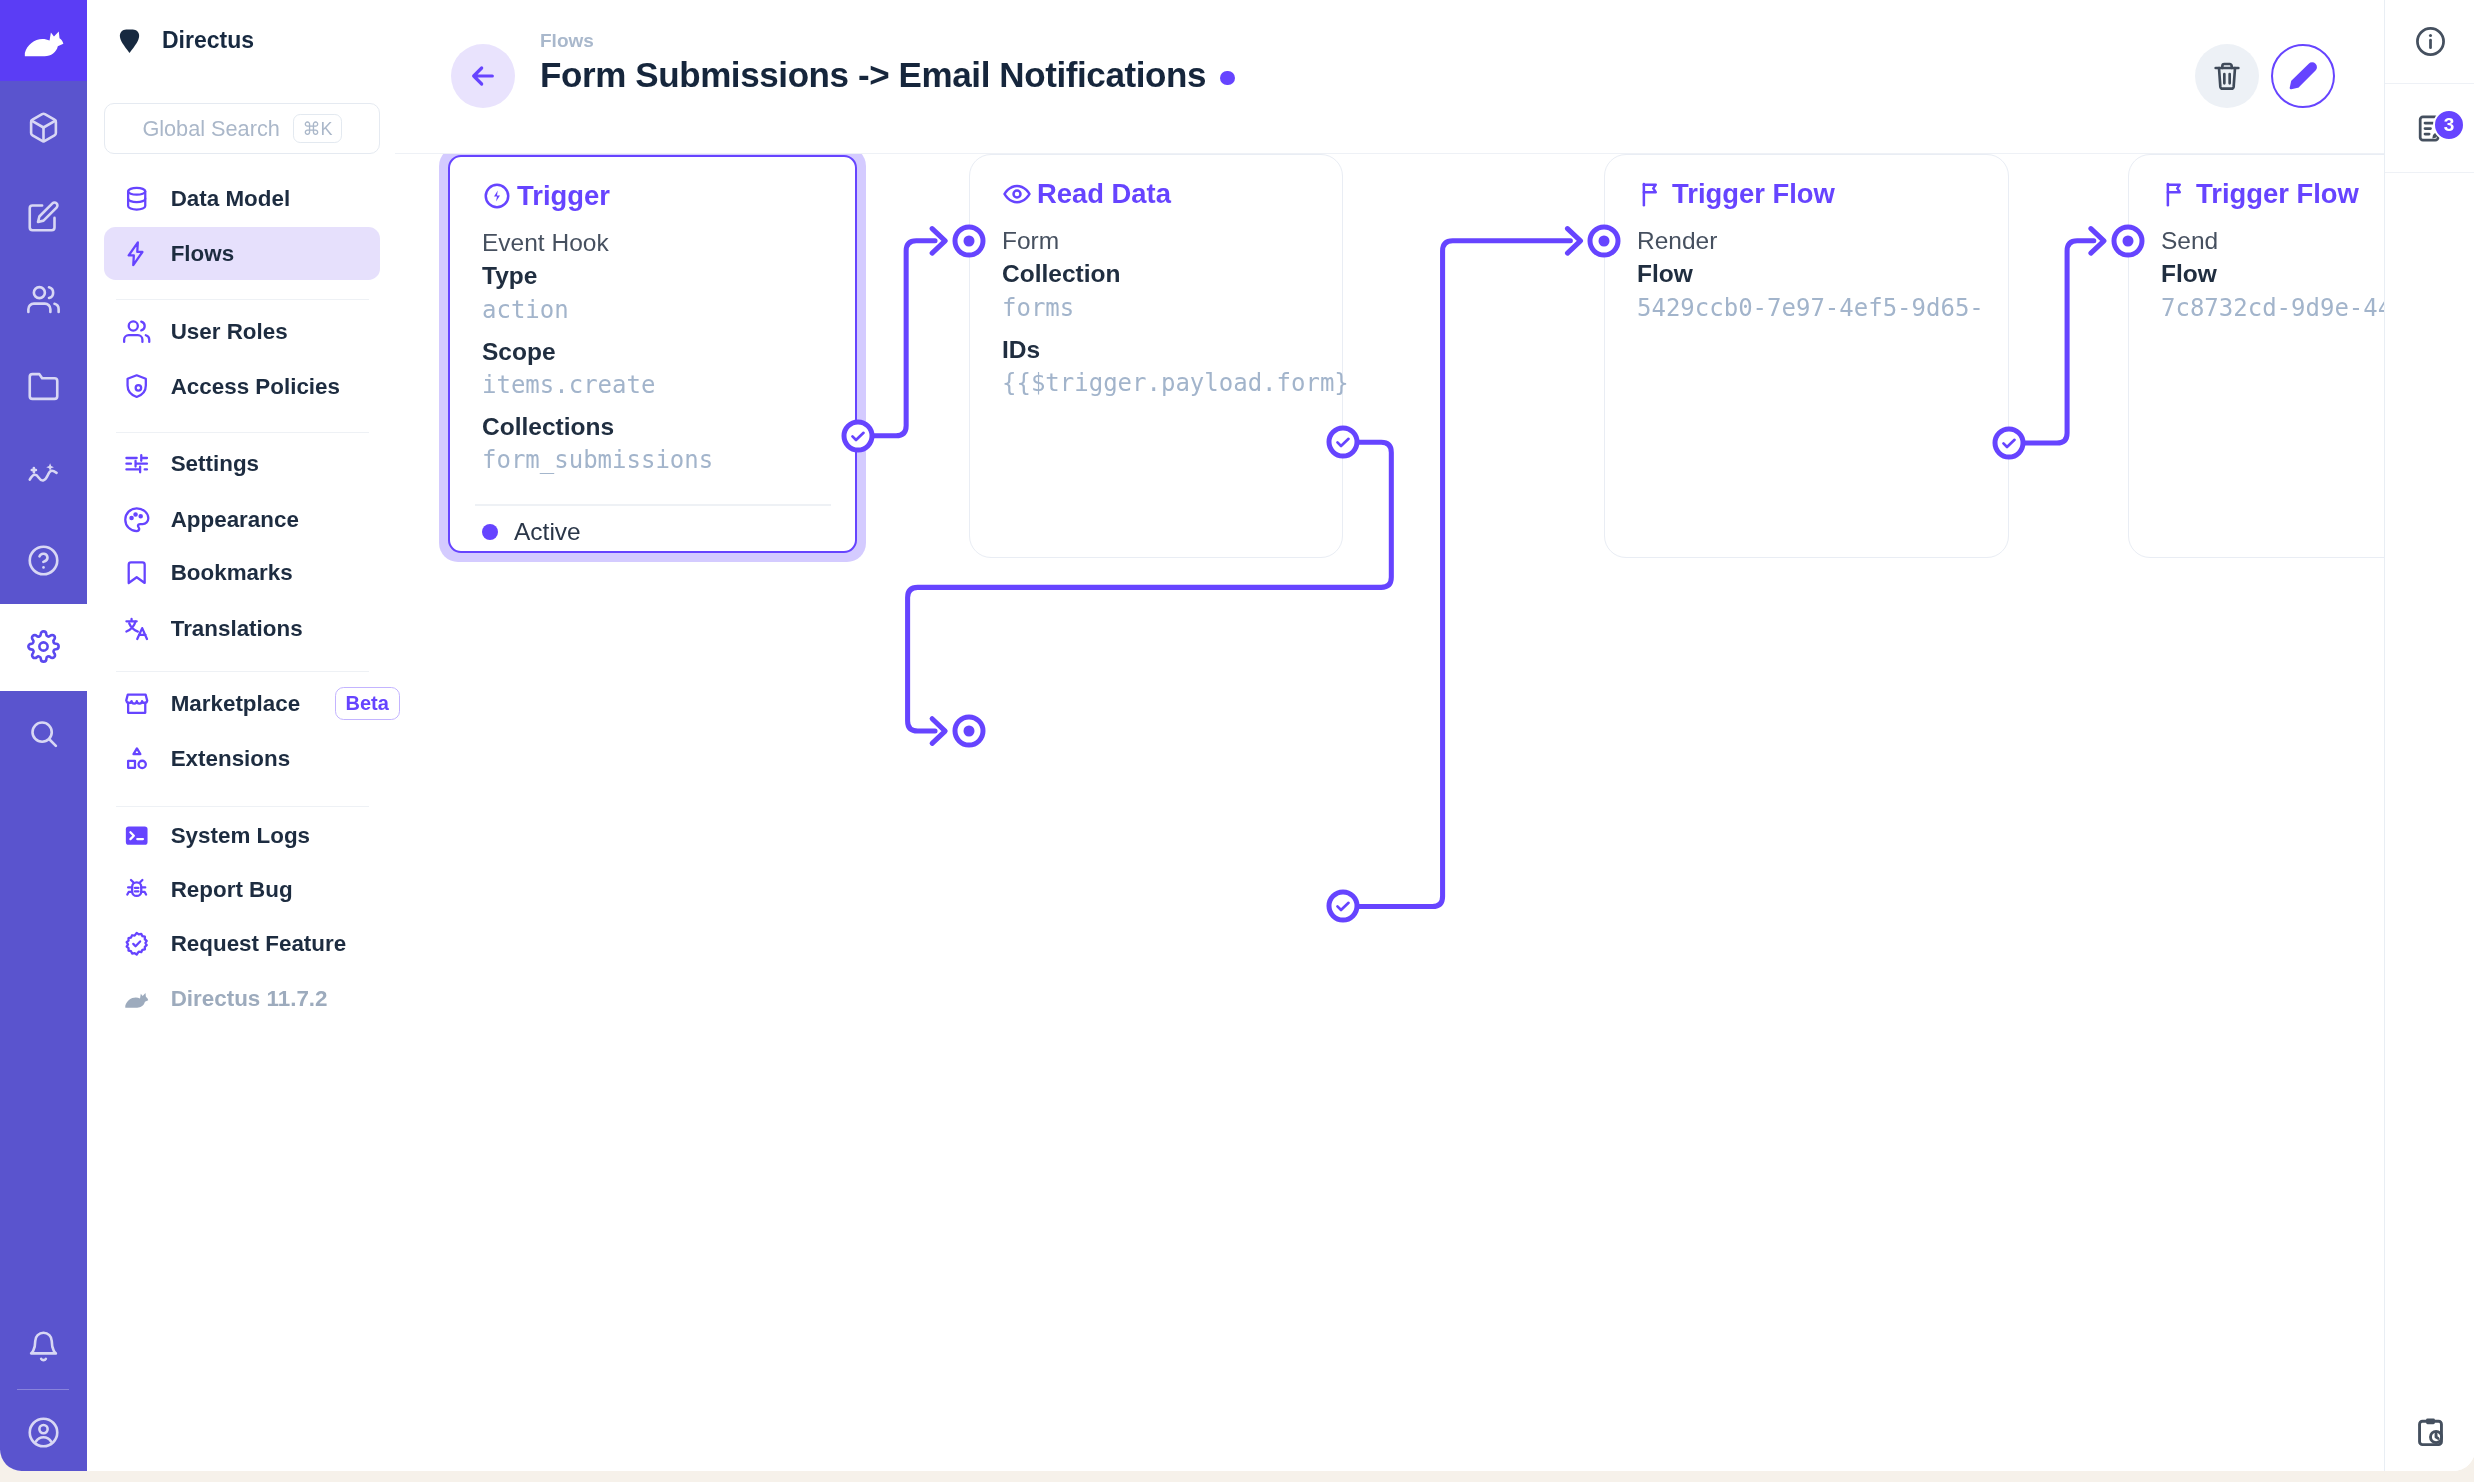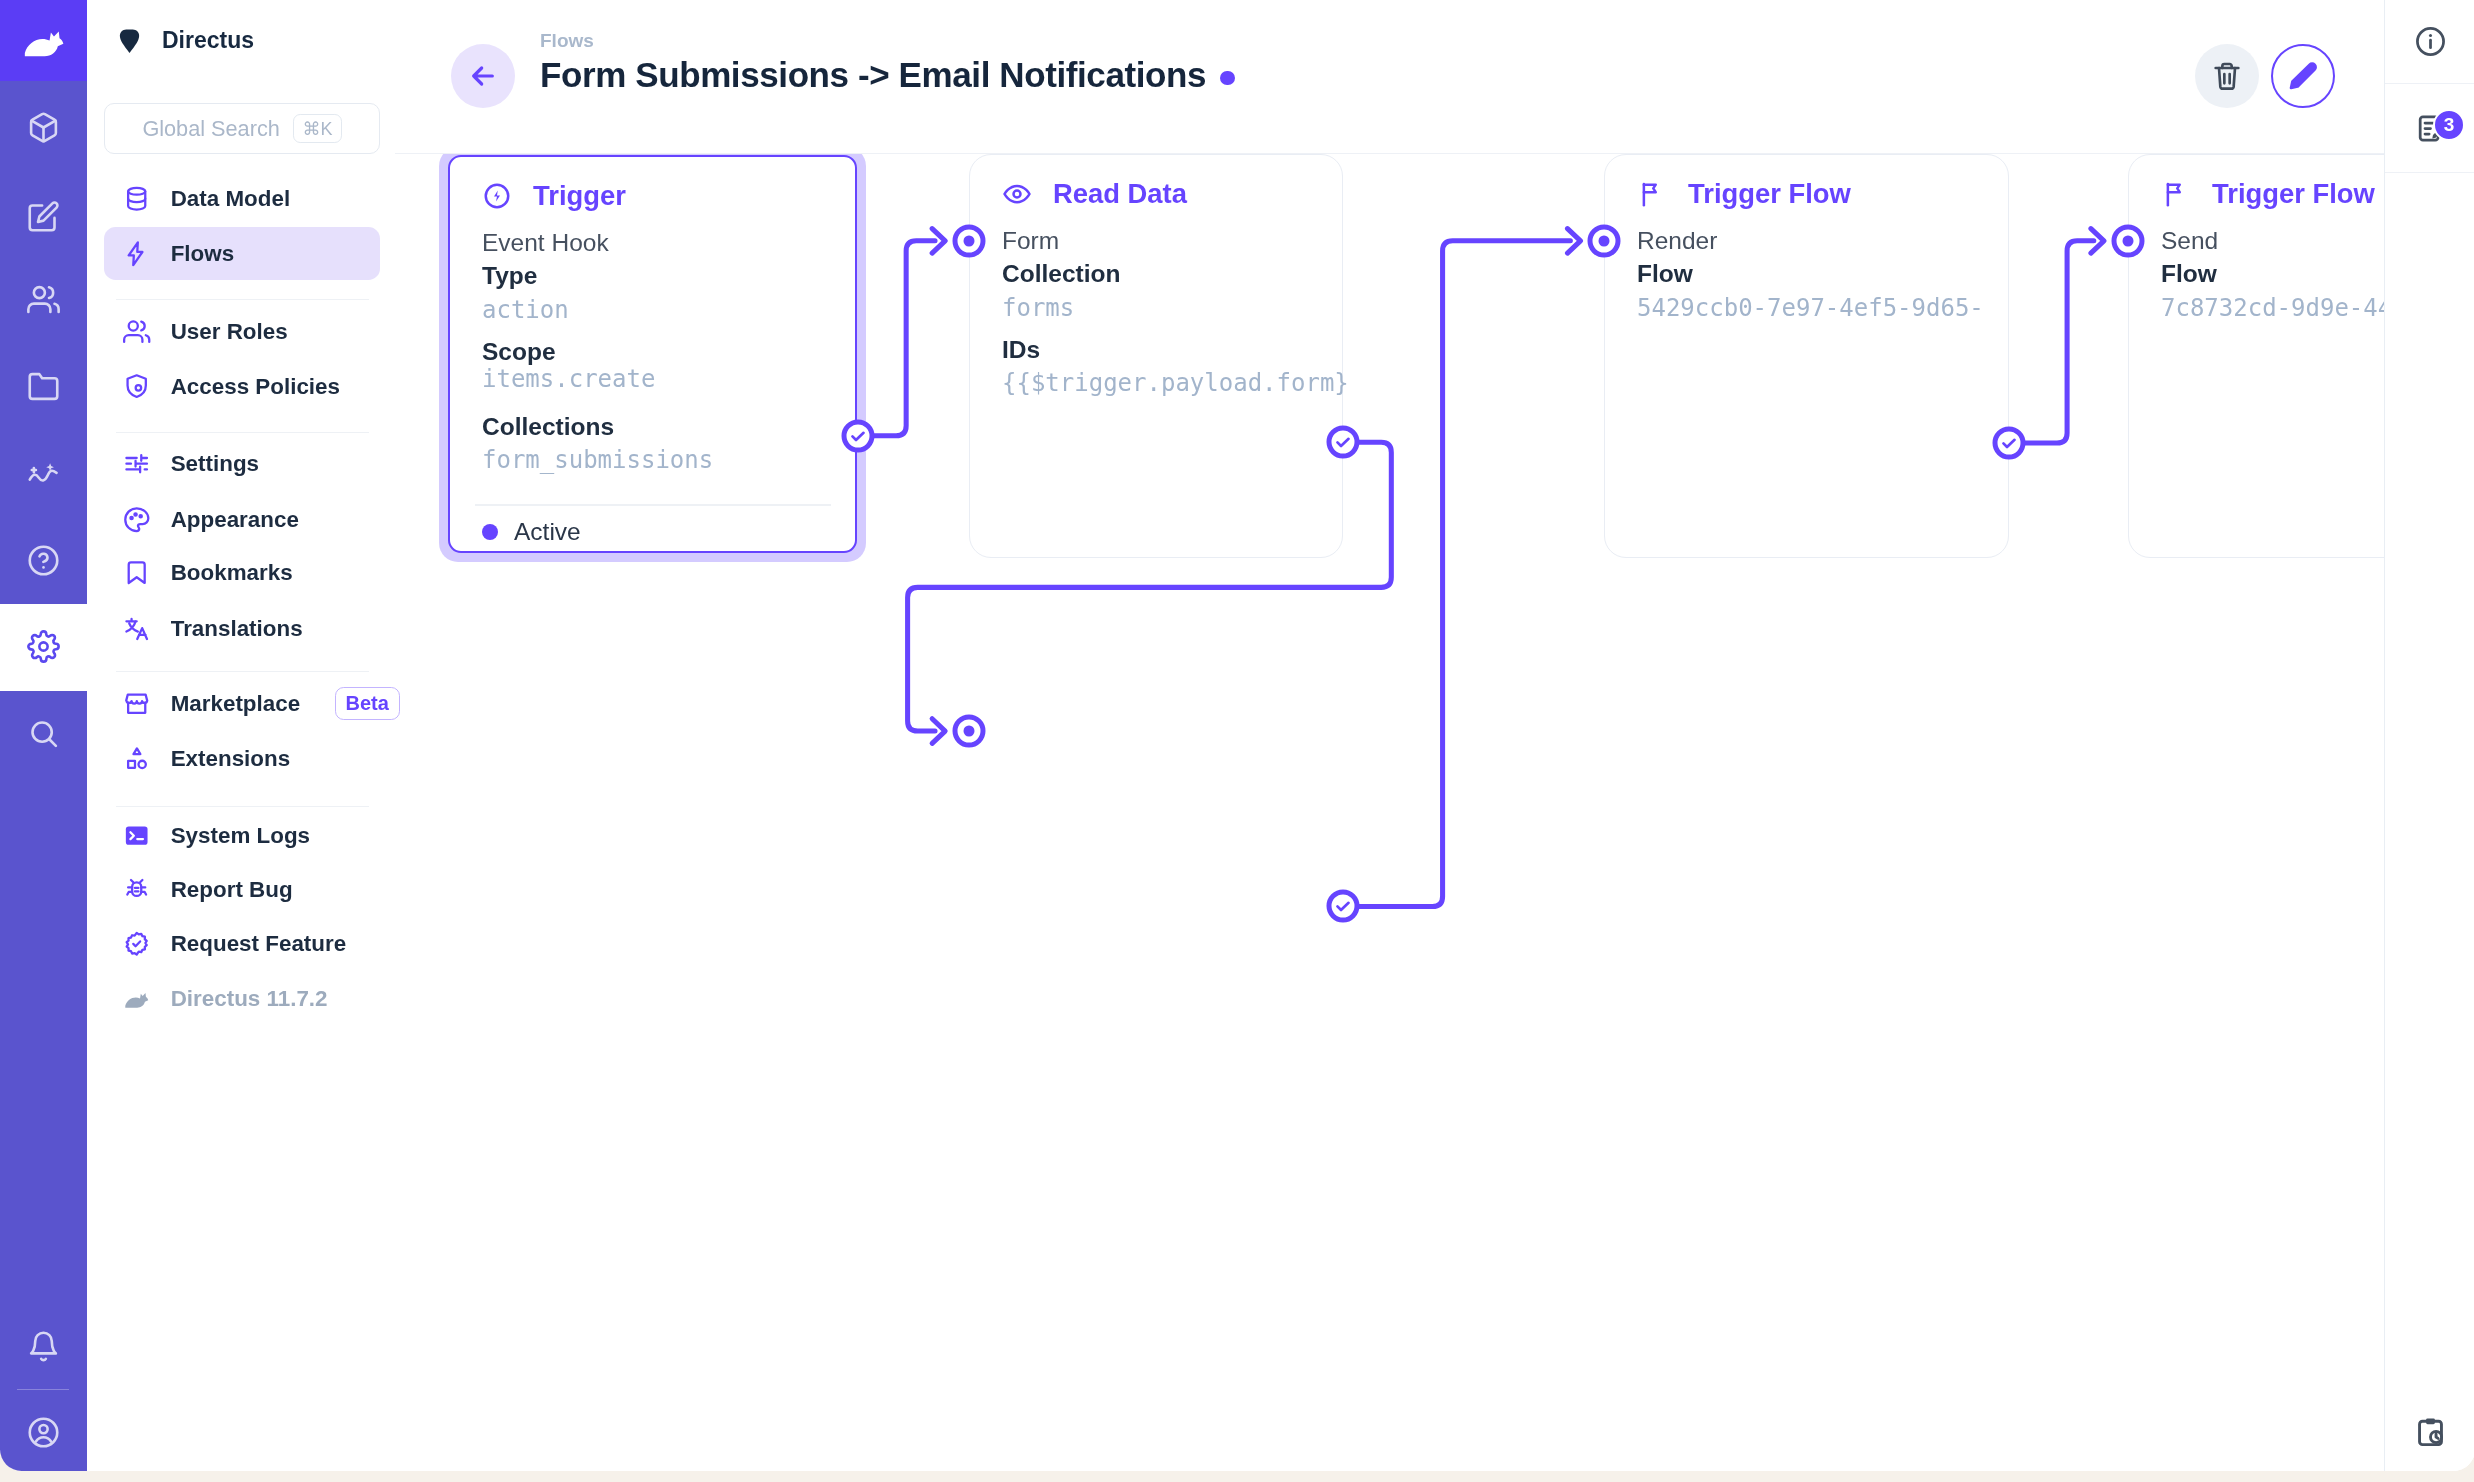--- a/index.html
+++ b/index.html
@@ -55,21 +55,21 @@
   .rp-cell { width:100%; display:flex; align-items:center; justify-content:center; border-bottom:1.4px solid #eef1f6; cursor:pointer; position:relative; }
   .rp-cell svg { width:33px; height:33px; stroke:#45505f; stroke-width:2; fill:none; stroke-linecap:round; stroke-linejoin:round; }
   .rp-badge { position:absolute; top:24.5px; right:10px; min-width:32px; height:32px; border-radius:50%; background:#6644ff; border:2.9px solid #fff; color:#fff; font-size:19px; font-weight:700; display:flex; align-items:center; justify-content:center; }
   .rp-bottom { position:absolute; bottom:21.7px; left:0; width:100%; display:flex; justify-content:center; cursor:pointer; }
   .rp-bottom svg { width:35px; height:35px; stroke:#45505f; stroke-width:2; fill:none; stroke-linecap:round; stroke-linejoin:round; }
   
   .canvas { position:absolute; left:395px; top:154px; right:0; bottom:0; background:#fff; z-index:10; }
   .wires { position:absolute; left:0; top:0; width:2080px; height:1318px; }
   .wires path { stroke:#6644ff; stroke-width:7; fill:none; stroke-linecap:round; stroke-linejoin:round; }
   .node { position:absolute; background:#fff; border:1.4px solid #e9edf4; border-radius:22px; }
-  .node-title { position:absolute; left:32px; top:23px; display:flex; align-items:center; gap:21px; }
+  .node-title { position:absolute; left:32px; top:23px; display:flex; align-items:center; gap:5px; }
   .node-title svg { width:30px; height:30px; stroke:#6644ff; stroke-width:2; fill:none; stroke-linecap:round; stroke-linejoin:round; }
   .node-title .t { color:#6644ff; font-size:27.4px; font-weight:700; white-space:nowrap; }
   .node-sub { position:absolute; left:32px; top:72px; font-size:24.5px; color:#46505f; }
   .f-label { position:absolute; left:32px; font-size:24.5px; font-weight:700; color:#202e40; }
   .f-value { position:absolute; left:32px; font-size:24px; font-family:"DejaVu Sans Mono", monospace; color:#a2b4cb; white-space:nowrap; overflow:hidden; max-width:347px; }
   .halo { position:absolute; background:rgba(102,68,255,.28); border-radius:19px; }
   .node.selected { border:2.9px solid #6644ff; border-radius:13px; }
   .node-footer-line { position:absolute; left:24.5px; right:24.5px; top:347px; height:1.4px; background:#eef1f5; }
   .status-row { position:absolute; left:32px; top:361px; display:flex; align-items:center; gap:16px; }
   .status-dot { width:16px; height:16px; border-radius:50%; background:#6644ff; }
@@ -102,21 +102,21 @@
         <svg viewBox="0 0 24 24">
             <circle cx="12" cy="12" r="9"></circle>
             <path d="M12.6 7.6 L9.6 12.4 L12 12.4 L11.2 16.4 L14.4 11.6 L12 11.6 Z" fill="#6644ff" stroke="none"></path>
           </svg>
         <span class="t">Trigger</span>
       </div>
       <div class="node-sub">Event Hook</div>
       <div class="f-label" style="top:105px;">Type</div>
       <div class="f-value" style="top:139px;">action</div>
       <div class="f-label" style="top:181px;">Scope</div>
-      <div class="f-value" style="top:208px;">items.create</div>
+      <div class="f-value" style="top:214px;">items.create</div>
       <div class="f-label" style="top:256px;">Collections</div>
       <div class="f-value" style="top:289px;">form_submissions</div>
       <div class="node-footer-line"></div>
       <div class="status-row">
         <span class="status-dot"></span>
         <span class="status-label">Active</span>
       </div>
     </div>
 
     <div class="node" style="left:574px; top:0px; width:374px; height:404px;">

